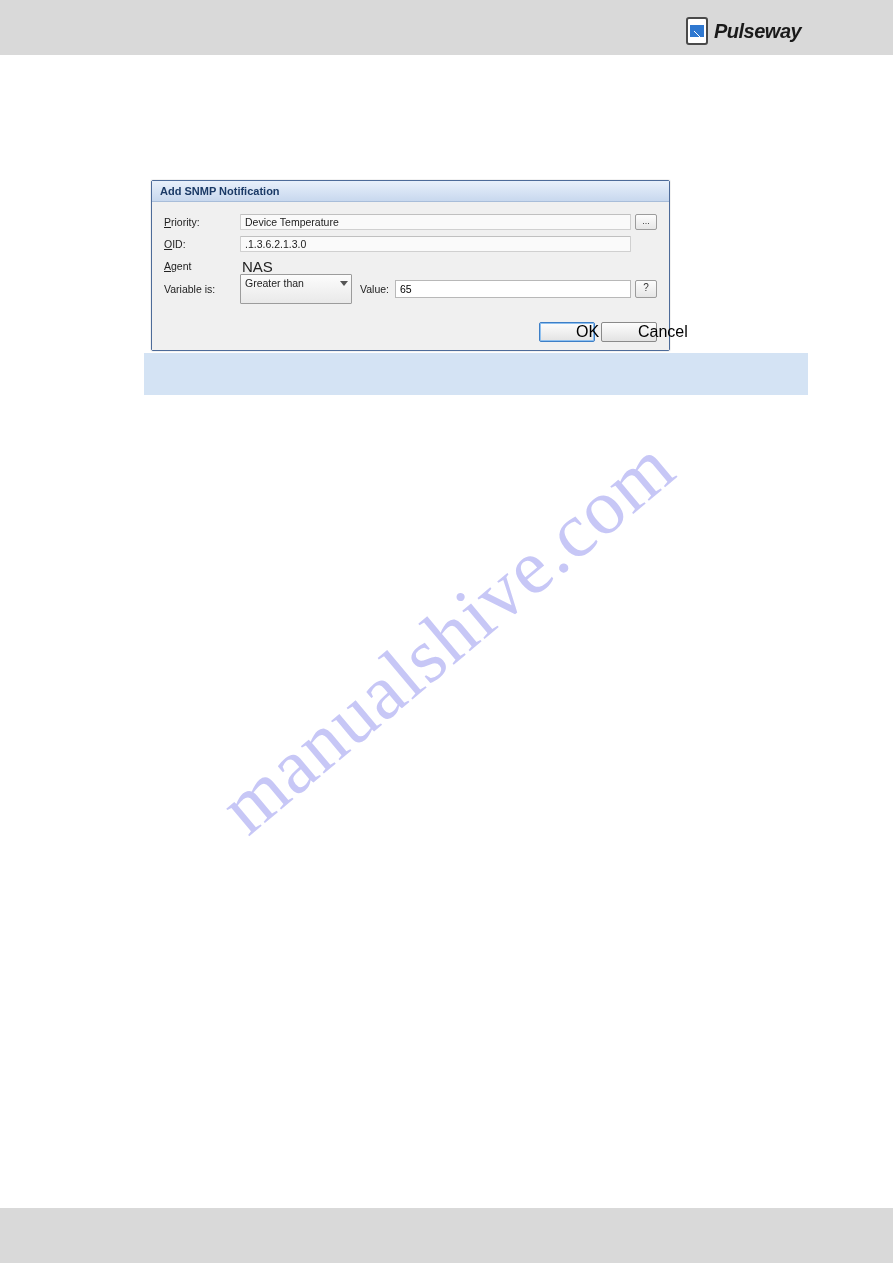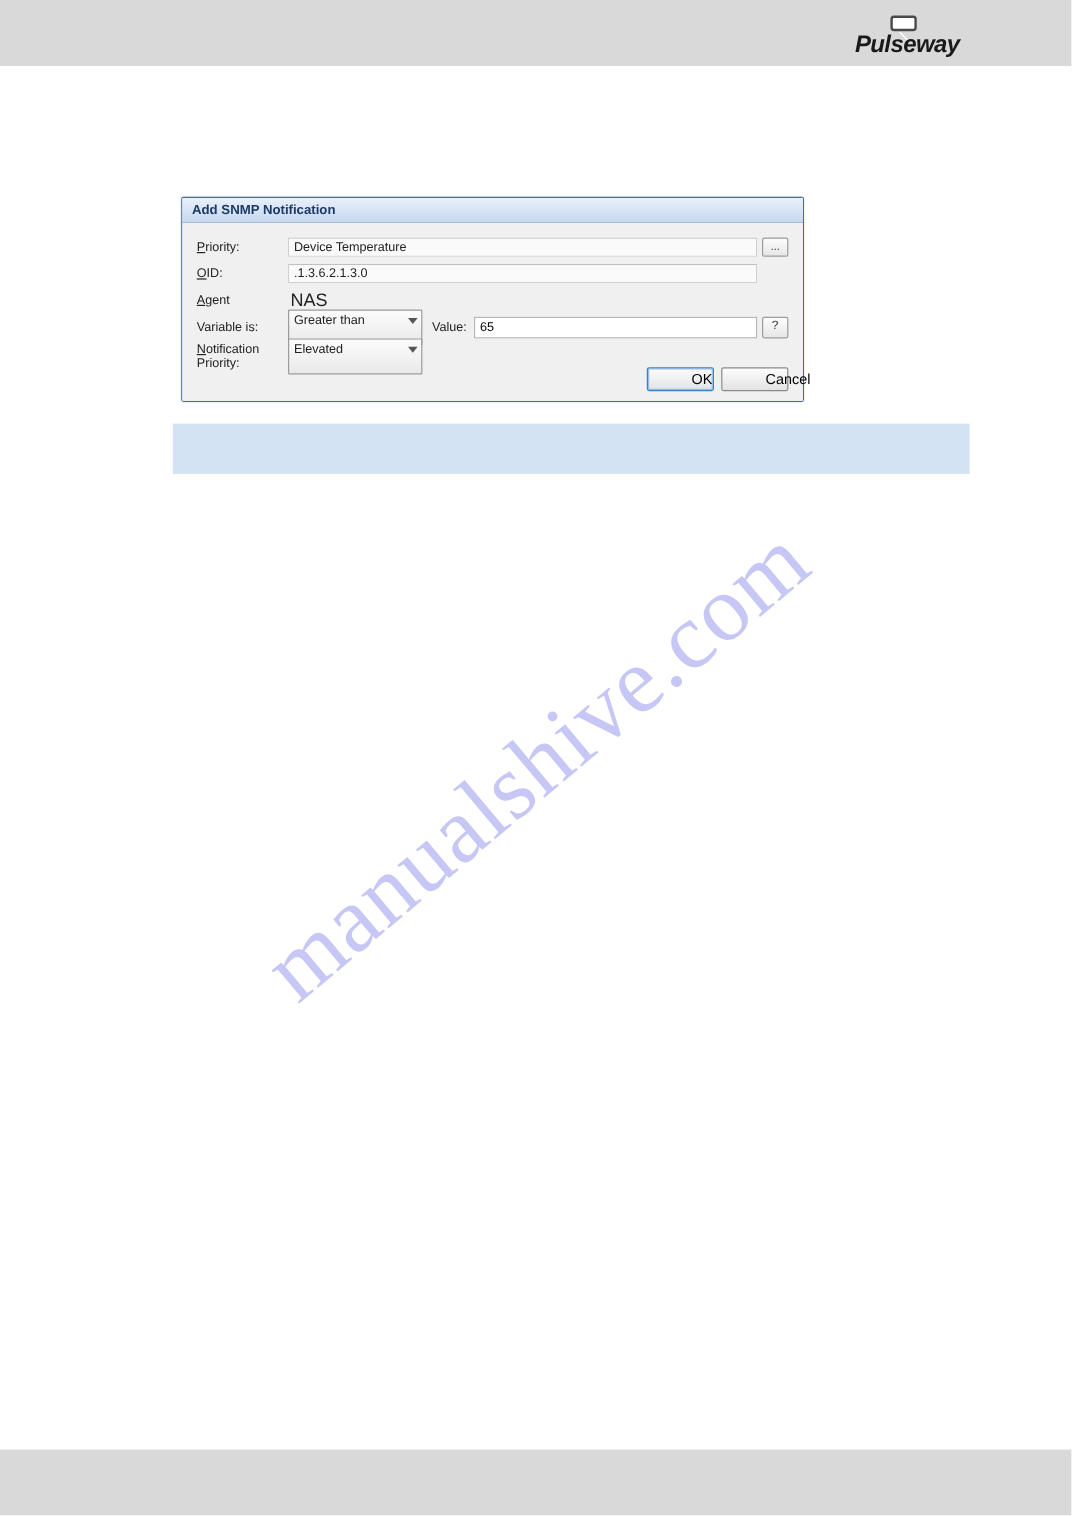--- a/index.html
+++ b/index.html
@@ -1,46 +1,46 @@
 <!DOCTYPE html>
 <html><head>
 <meta charset="utf-8">
 <style>
   * { box-sizing: border-box; margin: 0; padding: 0; }
   html, body { width: 893px; height: 1263px; font-family: "Segoe UI", Tahoma, Arial, sans-serif; background: #fff; position: relative; overflow: hidden; }
 
   
   .top-bar { position: absolute; left: 0; top: 0; width: 893px; height: 55px; background: #d9d9d9; }
-  .top-bar-inner { position: absolute; top: 13px; left: 686px; width: 140px; height: 36px; display: flex; align-items: center; flex-direction: column; }
+  .top-bar-inner { position: absolute; top: 13px; left: 686px; width: 140px; height: 36px; display: flex; align-items: center; }
   .logo-box { width: 22px; height: 28px; border: 2px solid #4a4a4a; border-radius: 3px; position: relative; background: #fff; margin-right: 6px; }
   .logo-box::before { content: ""; position: absolute; left: 2px; right: 2px; top: 6px; bottom: 6px; background: #2f78d0; }
   .logo-box::after { content: ""; position: absolute; left: 3px; top: 12px; width: 12px; height: 6px; background: linear-gradient(45deg, transparent 45%, #fff 45%, #fff 55%, transparent 55%); }
   .brand { font-weight: 700; font-style: italic; font-size: 20px; color: #1a1a1a; letter-spacing: -0.5px; }
 
   
-  .dialog { position: absolute; left: 151px; top: 164px; width: 519px; height: 171px; border: 1px solid #4d6b99; border-radius: 2px; background: #fff; box-shadow: 0 0 0 1px rgba(0,0,0,0.05); }
+  .dialog { position: absolute; left: 151px; top: 180px; width: 519px; height: 171px; border: 1px solid #4d6b99; border-radius: 2px; background: #fff; box-shadow: 0 0 0 1px rgba(0,0,0,0.05); }
   .dialog-title { height: 21px; background: linear-gradient(#e8f0fb, #c8d8ee); border-bottom: 1px solid #a8bdd9; font-size: 11px; color: #1b3a66; padding-left: 8px; line-height: 21px; font-weight: 600; }
   .dialog-body { position: absolute; top: 21px; left: 0; right: 0; bottom: 0; background: #f0f0f0; padding: 10px 12px 8px 12px; }
 
   .form-row { display: flex; align-items: center; height: 20px; margin-bottom: 2px; font-size: 10.5px; color: #222; }
   .form-row.tall { height: 22px; }
   .lbl { width: 76px; flex: 0 0 76px; }
   .ro-field { flex: 1; height: 16px; background: #fafafa; border: 1px solid #d0d0d0; border-top-color: #c0c0c0; border-radius: 1px; font-size: 10.5px; padding: 0 4px; line-height: 14px; color: #222; margin-right: 4px; }
   .agent-val { flex: 1; font-size: 15px; padding-left: 2px; }
   .btn-ellipsis { width: 22px; height: 16px; background: linear-gradient(#fdfdfd,#e6e6e6); border: 1px solid #9c9c9c; border-radius: 2px; font-size: 9px; line-height: 12px; text-align: center; cursor: pointer; color: #333; }
   .underline-first::first-letter { text-decoration: underline; }
 
   .combo { width: 112px; height: 30px; background: linear-gradient(#fcfcfc,#e9e9e9); border: 1px solid #9c9c9c; border-radius: 1px; font-size: 10.5px; padding: 0 14px 0 4px; line-height: 16px; position: relative; cursor: pointer; margin-right: 8px; }
   .combo::after { content: ""; position: absolute; right: 3px; top: 6px; width: 0; height: 0; border-left: 4px solid transparent; border-right: 4px solid transparent; border-top: 5px solid #555; }
   .val-lbl { margin-right: 6px; }
   .val-input { flex: 1; height: 18px; border: 1px solid #b8b8b8; background: #fff; font-size: 10.5px; padding: 0 4px; margin-right: 4px; }
   .btn-help { width: 22px; height: 18px; background: linear-gradient(#fdfdfd,#e6e6e6); border: 1px solid #9c9c9c; border-radius: 2px; font-size: 10px; line-height: 14px; text-align: center; cursor: pointer; color: #333; }
 
   .button-row { position: absolute; right: 12px; bottom: 8px; display: flex; gap: 6px; }
-  .dlg-btn { width: 56px; height: 20px; font-size: 12px; border: 1px solid #8a8a8a; border-radius: 2px; background: linear-gradient(#fdfdfd,#e3e3e3); cursor: pointer; padding-left: 36px; }
+  .dlg-btn { width: 56px; height: 20px; font-size: 16px; border: 1px solid #8a8a8a; border-radius: 2px; background: linear-gradient(#fdfdfd,#e3e3e3); cursor: pointer; padding-left: 36px; }
   .dlg-btn.primary { border-color: #3d7fc7; box-shadow: 0 0 0 1px #8fc0ef inset; }
 
   
   .section-bar { position: absolute; left: 144px; top: 353px; width: 664px; height: 42px; background: #d4e3f4; }
 
   
   .watermark { position: absolute; left: 50%; top: 50%; transform: translate(-50%, -45%) rotate(-40deg); font-size: 78px; font-weight: 400; color: #9a9af0; opacity: 0.55; white-space: nowrap; pointer-events: none; letter-spacing: 1px; font-family: Georgia, serif; }
 
   
   .bottom-bar { position: absolute; left: 0; bottom: 0; width: 893px; height: 55px; background: #d9d9d9; }
@@ -76,24 +76,20 @@
     </div>
 
     <div class="form-row tall">
       <span class="lbl">Variable is:</span>
       <span class="combo">Greater than</span>
       <span class="val-lbl">Value:</span>
       <input class="val-input" value="65" style="">
       <span class="btn-help">?</span>
     </div>
 
-    <div class="form-row tall">
-      <span class="lbl underline-first">Notification Priority:</span>
-      <span class="combo">Elevated</span>
-    </div>
 
     <div class="button-row">
       <button class="dlg-btn primary">OK</button>
       <button class="dlg-btn">Cancel</button>
     </div>
 
   </div>
 </div>
 
 <div class="section-bar"></div>

